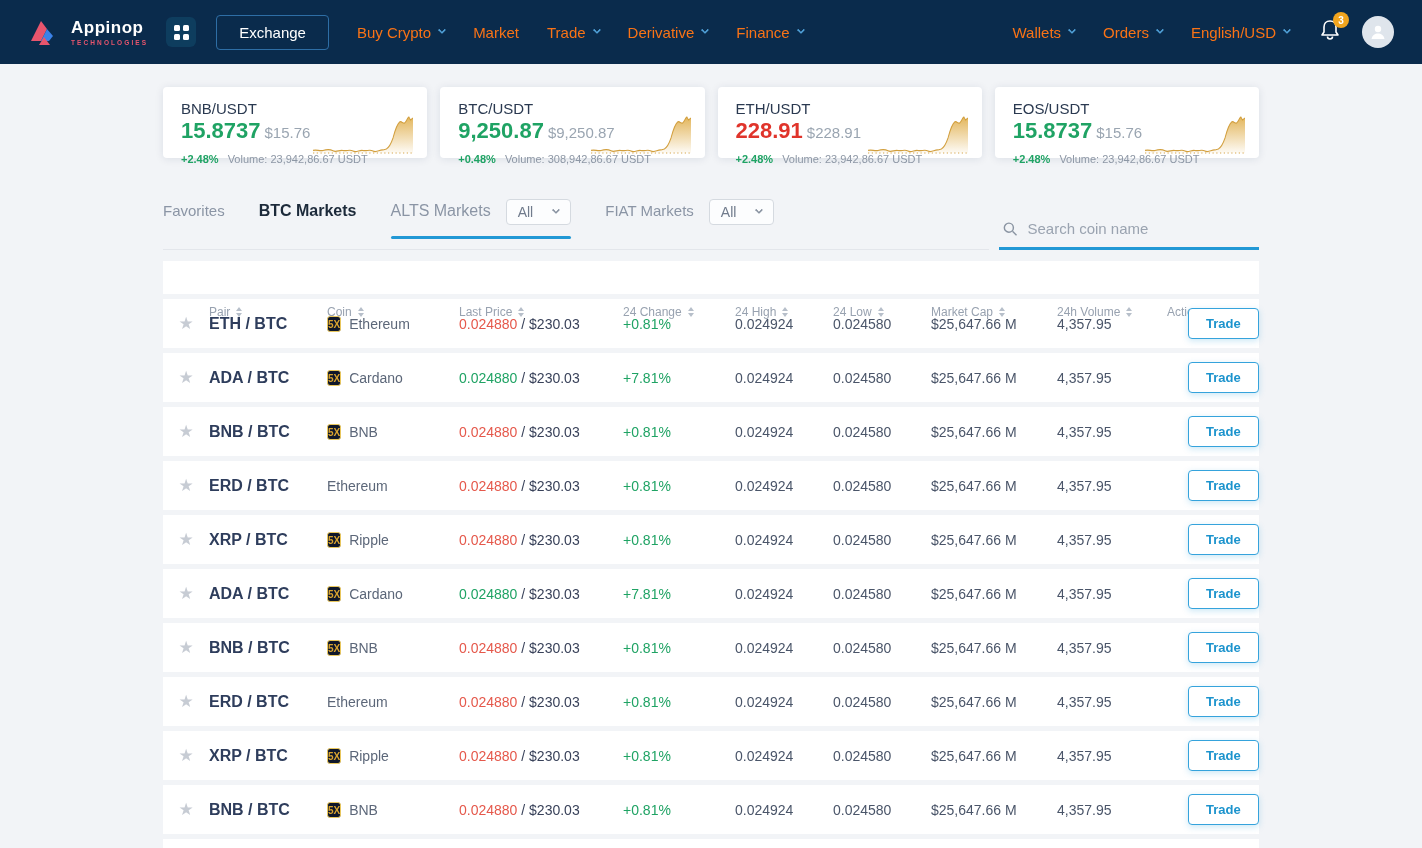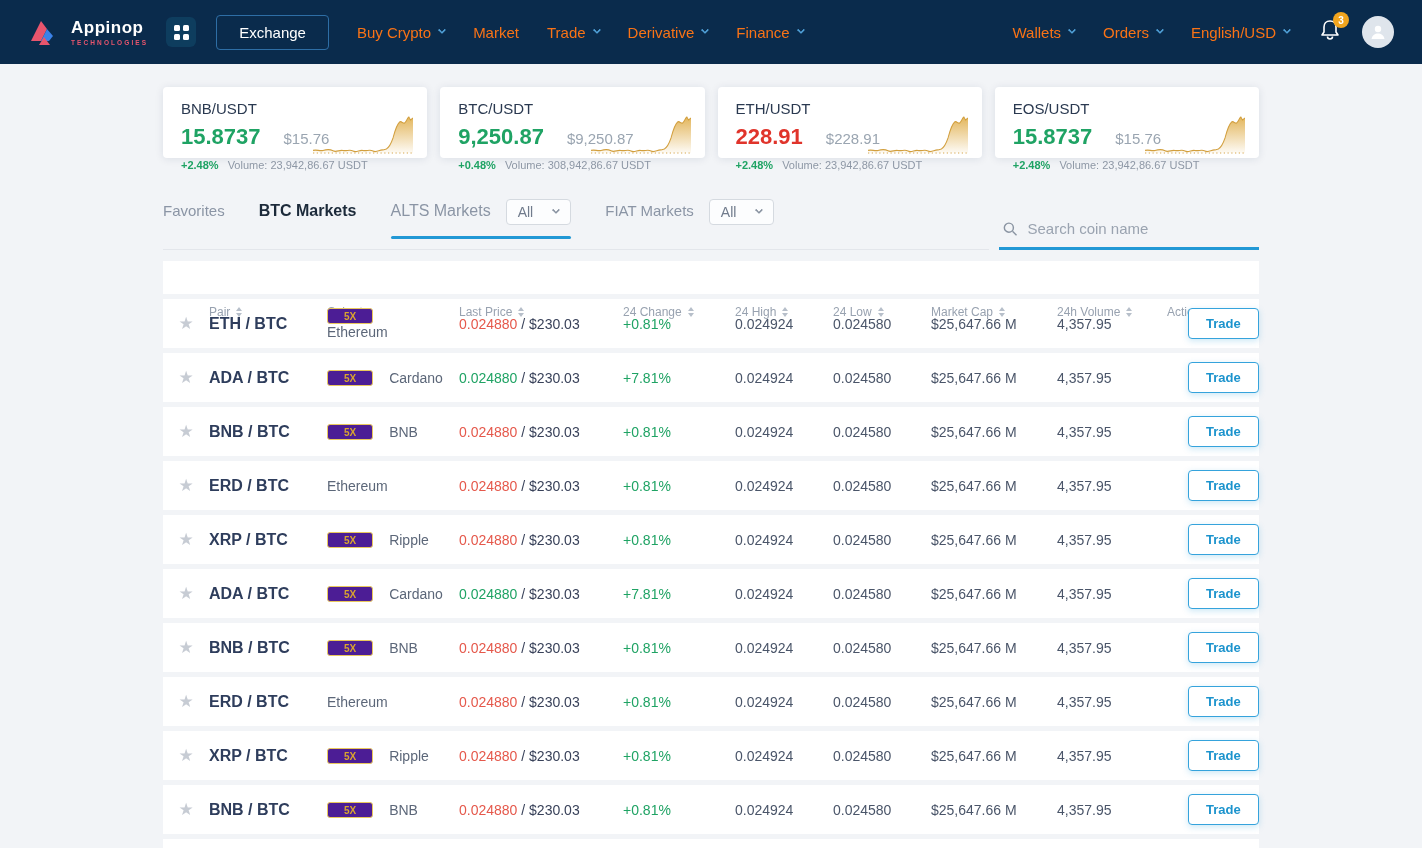--- a/index.html
+++ b/index.html
@@ -36,21 +36,21 @@
             display: flex; align-items: center; justify-content: center; cursor: pointer; }
 
   
   .content { width: 1096px; margin: 0 auto; }
 
   
   .tickers { display: flex; gap: 13px; margin-top: 23px; }
   .card { flex: 1; background: #ffffff; border-radius: 4px; height: 71px; position: relative;
           box-shadow: 0 1px 8px rgba(20, 40, 80, .10); padding: 13px 16px 11px 18px; cursor: pointer; }
   .card-pair { font-size: 15px; color: #2a3950; }
-  .card-mid { display: flex; align-items: baseline; gap: 23px; margin-top: 7px; }
+  .card-mid { display: flex; align-items: baseline; gap: 4px; margin-top: 1px; }
   .card-price { font-size: 22px; font-weight: 700; }
   .trend-up { color: #1fa364; }
   .trend-down { color: #e0342b; }
   .card-usd { font-size: 15px; color: #9aa5b1; }
   .spark { position: absolute; right: 14px; top: 26px; width: 100px; height: 46px; }
   .card-bottom { margin-top: 9px; font-size: 11px; display: flex; align-items: center; gap: 9px; }
   .card-change { color: #1fa364; font-weight: 700; }
   .card-volume { color: #8d97a5; }
 
   
@@ -84,22 +84,22 @@
   .sort { display: inline-flex; flex-direction: column; margin-left: 6px; gap: 2px; }
   .sort i { width: 0; height: 0; border-left: 3.5px solid transparent; border-right: 3.5px solid transparent; }
   .sort .s-up { border-bottom: 4px solid #b7bfca; }
   .sort .s-down { border-top: 4px solid #b7bfca; }
   .t-row { height: 49px; margin-bottom: 5px; }
   .td { font-size: 14px; color: #4a5569; }
   .c-star { text-align: center; }
   .star { color: #c7ccd4; font-size: 17px; cursor: pointer; }
   .pair-text { font-size: 16px; color: #2e3d5c; font-weight: 700; cursor: pointer; }
   .lev { display: inline-block; font-size: 10px; font-weight: 700; color: #d9a430;
-         border: 1px solid #e9c75d; border-radius: 3px; padding: 2px 16px 1px; background: #4c1d95;
-         margin-right: 12px; vertical-align: 1px; }
+         border: 1px solid #e9c75d; border-radius: 3px; padding: 2px 0 1px; background: #0f172a;
+         margin-right: 4px; vertical-align: 1px; }
   .coin-name { color: #5c6779; }
   .c-price { padding-left: 12px; }
   .px-red { color: #e5584b; }
   .px-green { color: #1fa364; }
   .px-usd { color: #39425a; }
   .chg { color: #1fa364; }
   .trade-btn { background: #fff; border: 1px solid #35a3dc; border-radius: 4px; color: #1b93cd;
                font-size: 13px; font-weight: 700; padding: 7px 17px; cursor: pointer;
                font-family: inherit; box-shadow: 0 2px 6px rgba(53,163,220,.25); margin-left: 21px; }
   .row-sliver { background: #fff; height: 20px; }

